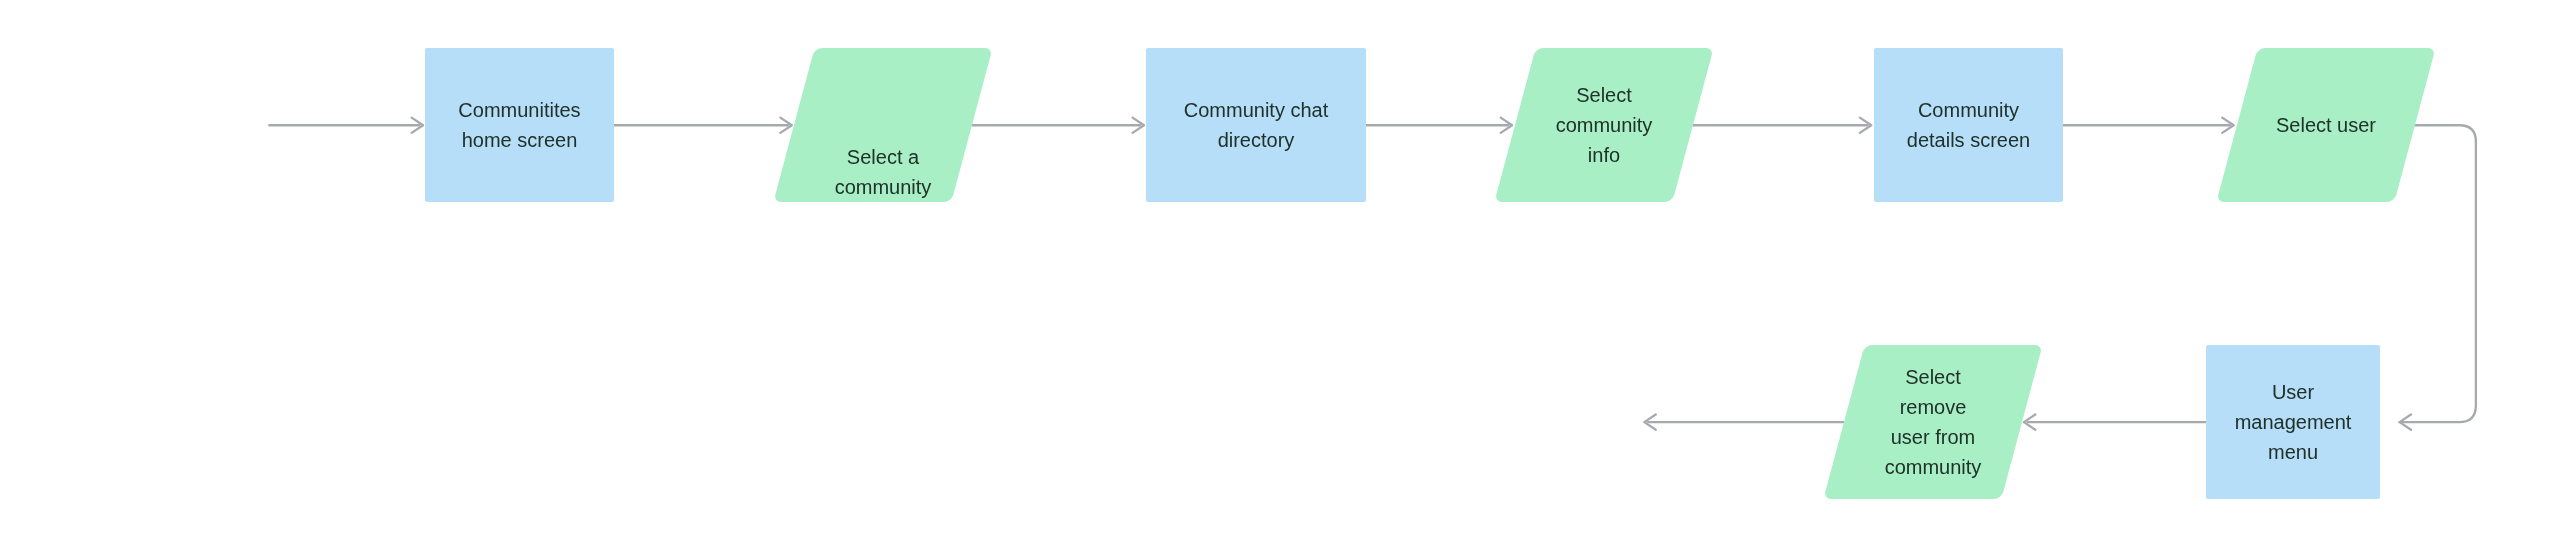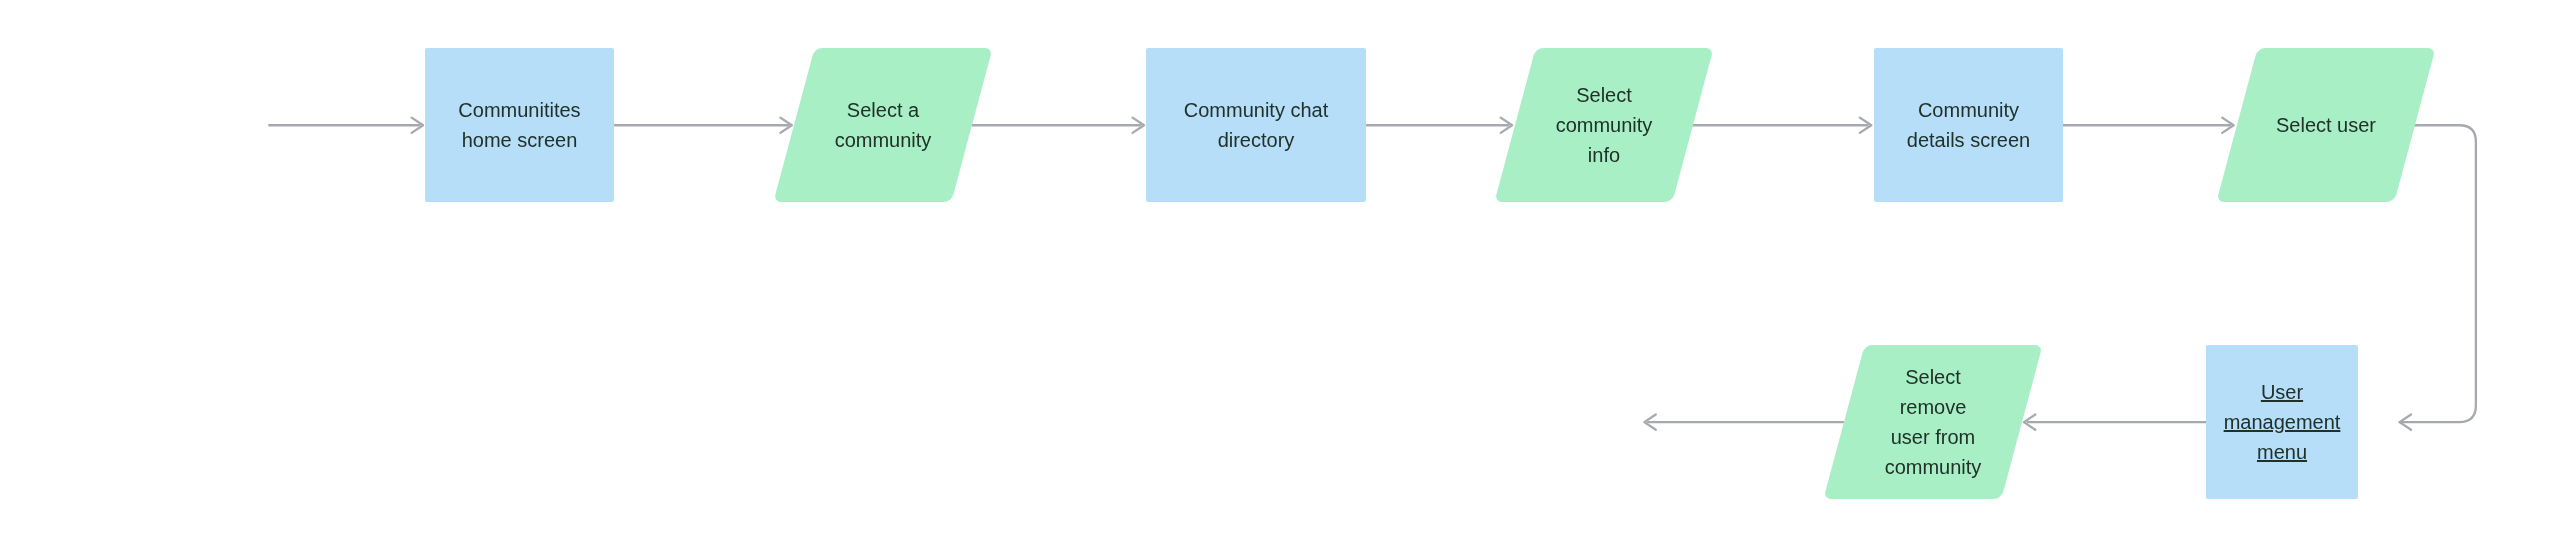--- a/index.html
+++ b/index.html
@@ -76,21 +76,21 @@
       <polyline points="2603,652 2585,664 2603,676"></polyline>
     </g>
   </svg>
 
 
   <div class="node process" style="left:425px;top:48px;width:189px;">
     <span class="label">Communitites
 home screen</span>
   </div>
 
-  <div class="node io" style="left:794px;top:48px;width:178px;">
+  <div class="node io" style="left:794px;top:48px;width:178px;align-items:flex-end;">
     <span class="io-bg"></span>
     <span class="label">Select a
 community</span>
   </div>
 
   <div class="node process" style="left:1146px;top:48px;width:220px;">
     <span class="label">Community chat
 directory</span>
   </div>
 
@@ -104,21 +104,21 @@
   <div class="node process" style="left:1874px;top:48px;width:189px;">
     <span class="label">Community
 details screen</span>
   </div>
 
   <div class="node io" style="left:2237px;top:48px;width:178px;">
     <span class="io-bg"></span>
     <span class="label">Select user</span>
   </div>
 
-  <div class="node process" style="left:2206px;top:345px;width:152px;text-decoration:underline;">
+  <div class="node process" style="left:2206px;top:345px;width:174px;">
     <span class="label">User
 management
 menu</span>
   </div>
 
   <div class="node io" style="left:1844px;top:345px;width:178px;">
     <span class="io-bg"></span>
     <span class="label">Select
 remove
 user from

